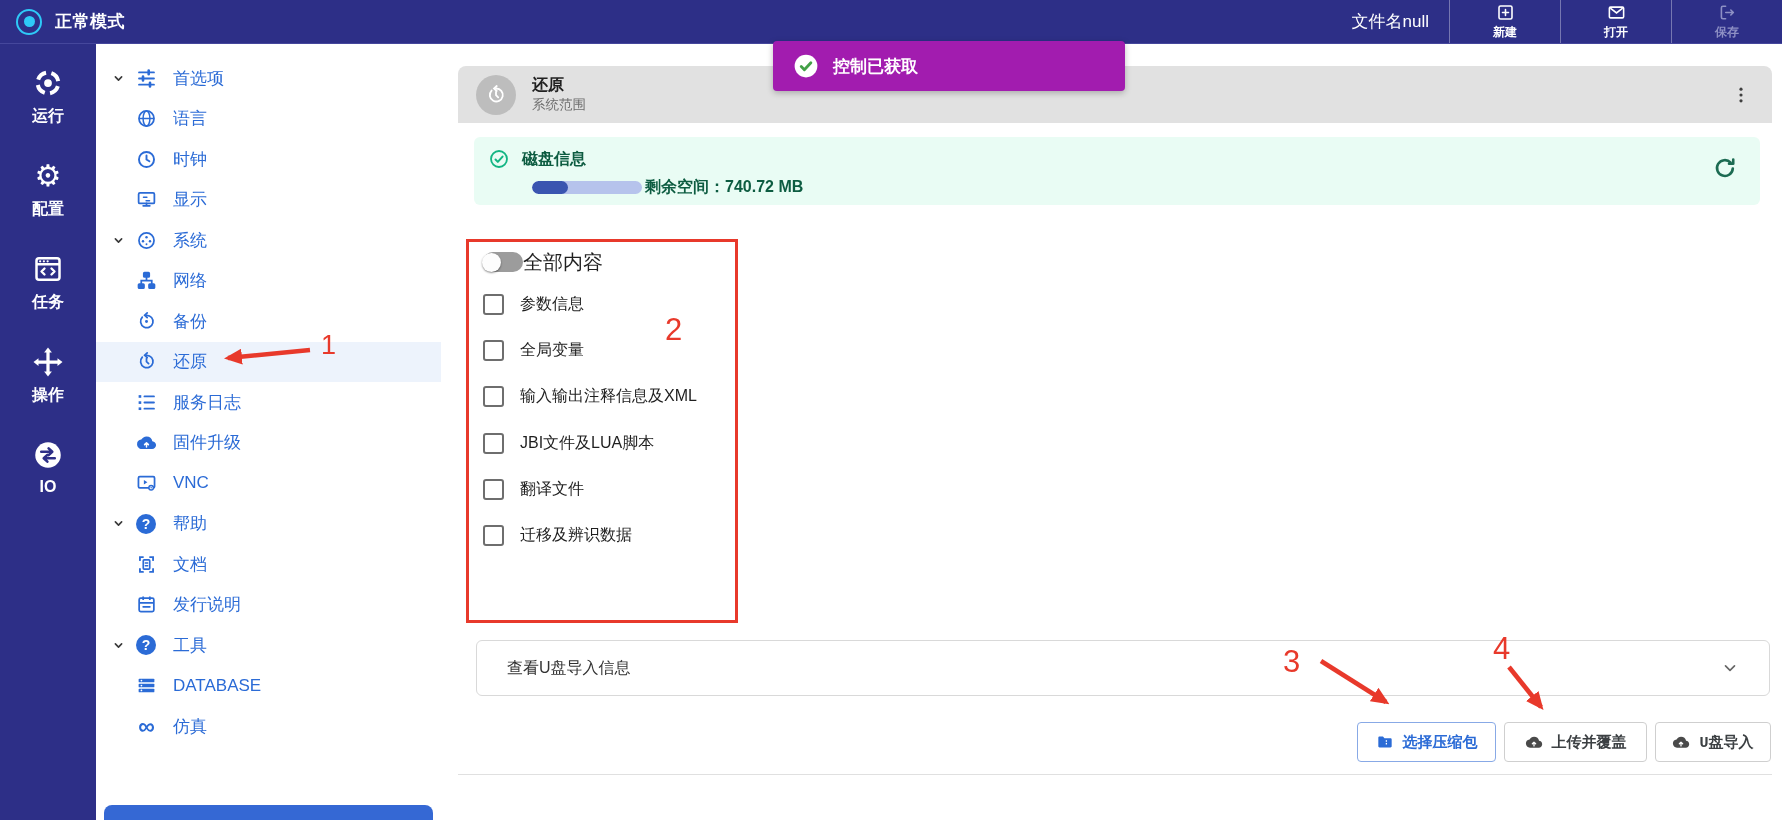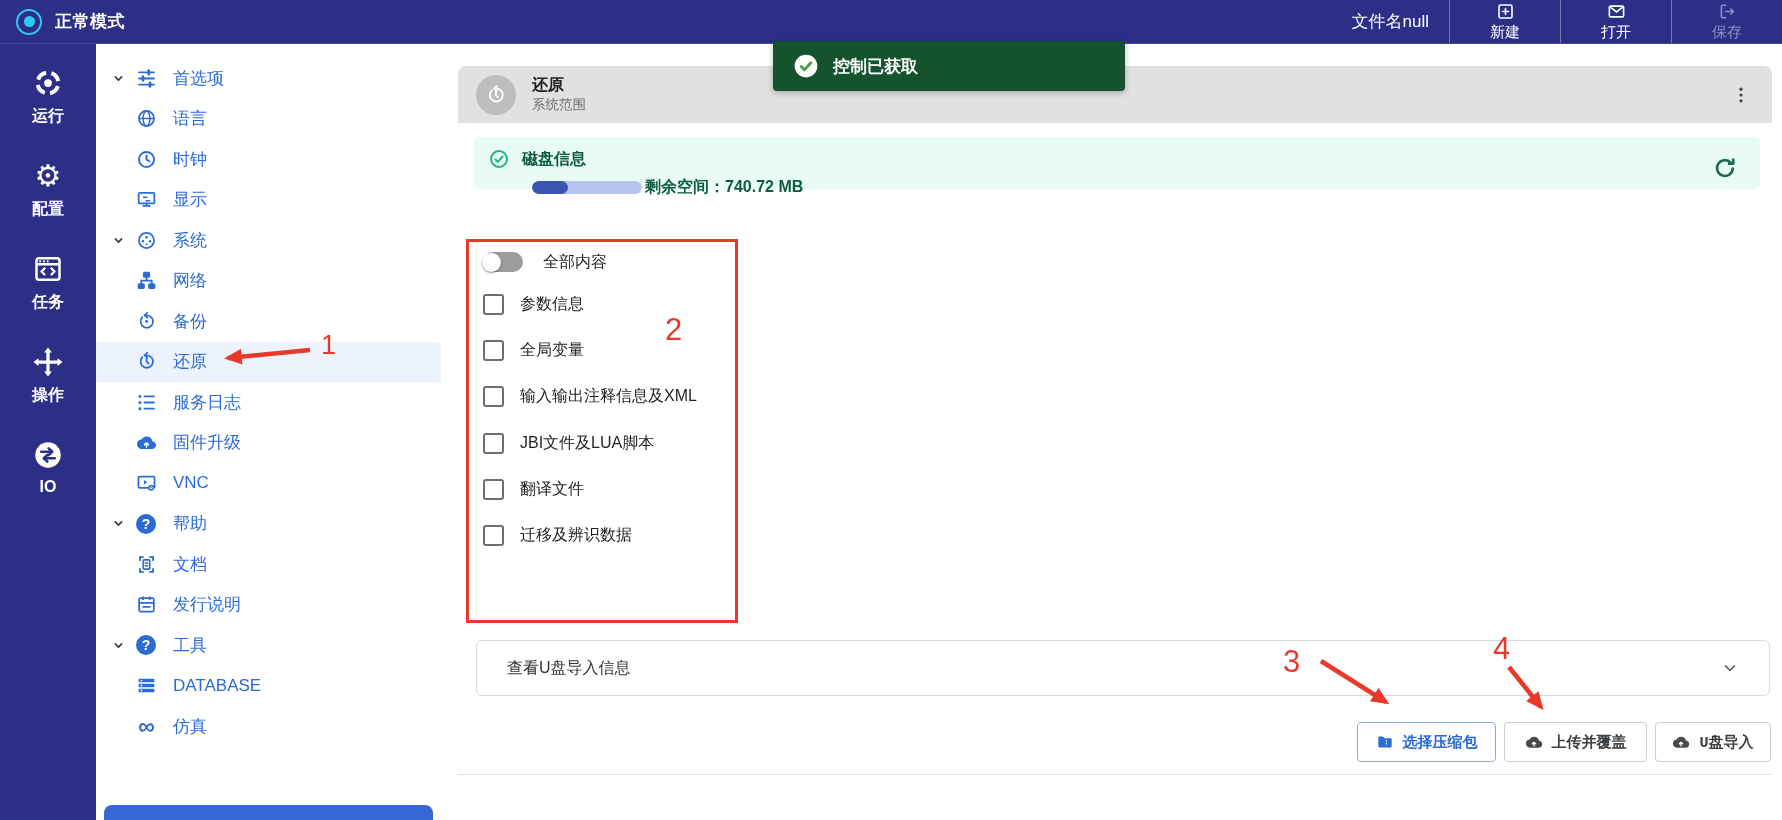--- a/index.html
+++ b/index.html
@@ -10,21 +10,21 @@
     border-bottom:1px solid #45479c;display:flex;align-items:center;color:#fff;z-index:30;box-sizing:border-box;}
   .mode{display:flex;align-items:center;gap:13px;padding-left:16px;}
   .mode-icon{width:22px;height:22px;border:2.5px solid #2ec9f7;border-radius:50%;display:flex;align-items:center;justify-content:center;}
   .mode-icon::after{content:"";width:11px;height:11px;background:#2ec9f7;border-radius:50%;}
   .mode-label{font-size:17px;font-weight:700;letter-spacing:.5px;}
   .tb-right{margin-left:auto;display:flex;align-items:stretch;height:100%;}
   .tb-filename{display:flex;align-items:center;font-size:17px;padding-right:20px;}
   .tb-btn{width:111px;border-left:1px solid rgba(255,255,255,.35);display:flex;flex-direction:column;
     align-items:center;justify-content:center;gap:2px;cursor:pointer;box-sizing:border-box;}
   .tb-btn svg{width:19px;height:19px;}
-  .tb-btn .lbl{font-size:15px;font-weight:400;}
+  .tb-btn .lbl{font-size:12px;font-weight:700;}
   .tb-btn.disabled{color:#8e90c4;cursor:default;}
 
   
   .rail{position:absolute;left:0;top:44px;width:96px;height:776px;background:#2d2f87;display:flex;
     flex-direction:column;align-items:center;padding-top:24px;box-sizing:border-box;gap:33px;}
   .rail-item{display:flex;flex-direction:column;align-items:center;gap:8px;color:#fff;cursor:pointer;height:60px;}
   .rail-ic{width:30px;height:30px;display:block;}
   .rail-label{font-size:16px;font-weight:600;}
   .glyph-gear{width:30px;height:30px;display:flex;align-items:center;justify-content:center;font-size:30px;line-height:30px;}
   .glyph-gear::after{content:"⚙";}
@@ -48,37 +48,37 @@
   .main-card{position:absolute;left:458px;top:66px;width:1314px;height:709px;border-bottom:1px solid #e0e0e0;background:#fff;box-sizing:border-box;}
   .card-header{position:absolute;left:0;top:0;width:100%;height:57px;background:#e1e1e1;border-radius:8px 8px 0 0;
     display:flex;align-items:center;box-sizing:border-box;padding:0 18px;}
   .avatar{width:40px;height:40px;border-radius:50%;background:#bdbdbd;display:flex;align-items:center;justify-content:center;margin-right:16px;flex:0 0 auto;}
   .avatar svg{width:22px;height:22px;color:#fff;display:block;}
   .hd-title{font-size:16px;font-weight:700;color:#212121;line-height:1.3;}
   .hd-sub{font-size:13.5px;color:#6e6e6e;line-height:1.3;}
   .kebab{margin-left:auto;width:26px;height:26px;color:#3f3f3f;cursor:pointer;display:flex;align-items:center;justify-content:center;}
   .kebab svg{width:20px;height:20px;}
 
-  .disk-panel{position:absolute;left:16px;top:71px;width:1286px;height:52px;background:#e9fcf4;border-radius:6px;
+  .disk-panel{position:absolute;left:16px;top:71px;width:1286px;height:68px;background:#e9fcf4;border-radius:6px;
     box-sizing:border-box;padding:11px 16px 0 14px;}
   .disk-row1{display:flex;align-items:center;gap:12px;}
   .disk-row1 svg{width:22px;height:22px;color:#12b583;display:block;}
   .disk-title{font-size:16px;font-weight:700;color:#0d5c41;}
   .disk-row2{margin-top:7px;padding-left:44px;display:flex;align-items:center;}
   .bar{width:110px;height:13px;border-radius:7px;background:#b6c3ec;overflow:hidden;}
   .bar-fill{height:100%;background:#3a55b0;border-radius:7px;width:33%;}
   .disk-free{font-size:16px;font-weight:600;color:#0d5c41;margin-left:3px;}
   .refresh-btn{position:absolute;right:22px;top:18px;width:26px;height:26px;color:#1c6b52;cursor:pointer;}
   .refresh-btn svg{width:26px;height:26px;display:block;}
 
   .options{position:absolute;left:8px;top:173px;width:272px;padding:4px 0 0 17px;box-sizing:border-box;}
   .toggle-row{height:38px;display:flex;align-items:center;}
   .toggle{width:40px;height:20px;border-radius:10px;background:#9c9c9c;position:relative;cursor:pointer;flex:0 0 auto;}
   .toggle-knob{position:absolute;left:-1px;top:.5px;width:19px;height:19px;border-radius:50%;background:#fdfdfd;box-shadow:0 1px 2px rgba(0,0,0,.45);}
-  .toggle-label{margin-left:20px;font-size:16px;color:#1f1f1f;}
+  .toggle-label{font-size:20px;color:#1f1f1f;}
   .cb-row{height:46.3px;display:flex;align-items:center;}
   .cb{width:17px;height:17px;border:2px solid #6e6e6e;border-radius:3px;background:#fff;cursor:pointer;flex:0 0 auto;}
   .cb-label{margin-left:16px;font-size:16px;color:#1f1f1f;white-space:nowrap;}
 
   .red-box{position:absolute;left:8px;top:173px;width:272px;height:384px;border:3px solid #e8392b;box-sizing:border-box;pointer-events:none;z-index:20;}
 
   .usb-row{position:absolute;left:18px;top:574px;width:1294px;height:56px;border:1px solid #d9d9d9;border-radius:6px;
     display:flex;align-items:center;padding:0 30px;box-sizing:border-box;cursor:pointer;background:#fff;}
   .usb-label{font-size:16px;color:#333;}
   .usb-chevron{margin-left:auto;width:18px;height:18px;color:#666;}
@@ -88,21 +88,21 @@
     border-radius:4px;background:#fff;font-size:15px;font-weight:700;cursor:pointer;box-sizing:border-box;}
   .act-btn svg{width:18px;height:18px;display:block;}
   .act-btn.primary{border:1px solid #88a9e6;color:#2b6bd6;}
   .act-btn.default{border:1px solid #cfcfcf;color:#3c4043;font-family:Liberation Mono, monospace;}
   .act-btn.default svg{color:#4a4a4a;}
   #btn-pick{left:899px;width:139px;}
   #btn-upload{left:1046px;width:143px;}
   #btn-usb{left:1197px;width:116px;}
 
   
-  .toast{position:absolute;left:773px;top:41px;width:352px;height:50px;background:#14532d;border-radius:4px;
+  .toast{position:absolute;left:773px;top:41px;width:352px;height:50px;background:#a21caf;border-radius:4px;
     display:flex;align-items:center;padding:0 20px;box-sizing:border-box;z-index:60;box-shadow:0 2px 6px rgba(0,0,0,.25);}
   .toast svg{width:26px;height:26px;display:block;}
   .toast-label{color:#fff;font-size:17px;font-weight:700;margin-left:14px;}
 
   
   .anno-svg{position:absolute;left:0;top:0;width:1782px;height:820px;pointer-events:none;z-index:50;}
   .anno-num{position:absolute;color:#e8392b;z-index:50;pointer-events:none;font-weight:400;}
   #n1{left:321px;top:330px;font-size:27px;}
   #n2{left:665px;top:312px;font-size:31px;}
   #n3{left:1283px;top:644px;font-size:31px;}

